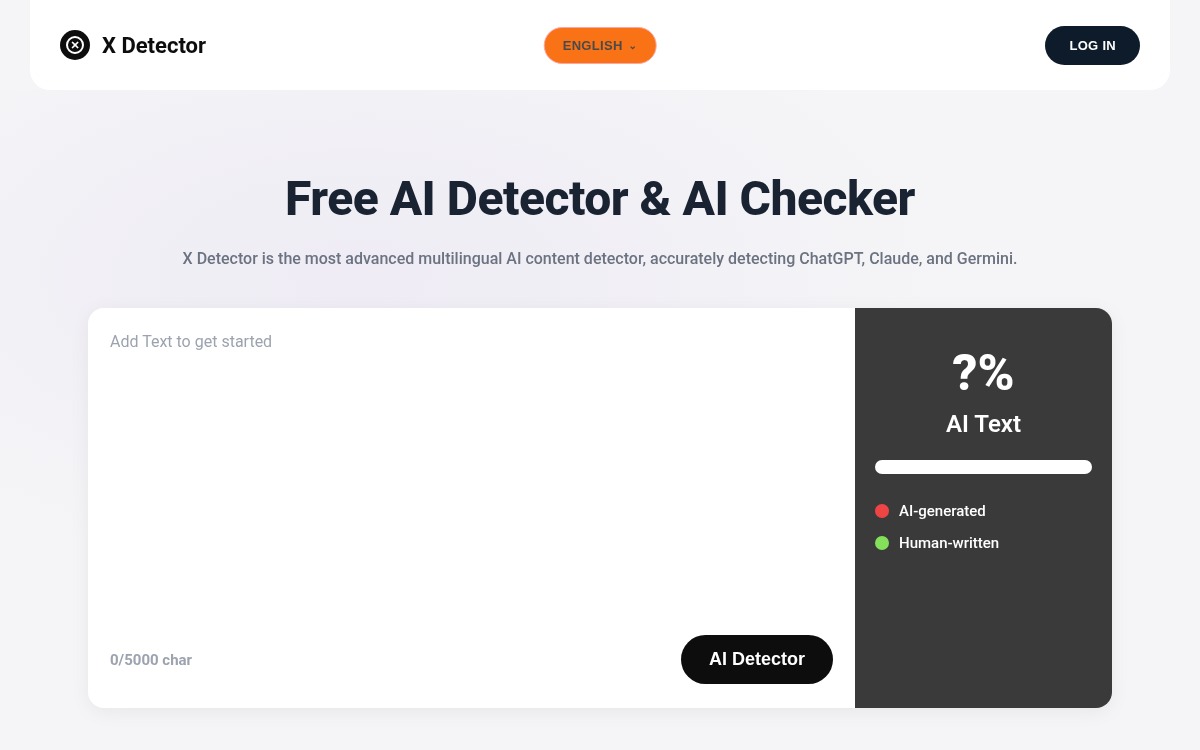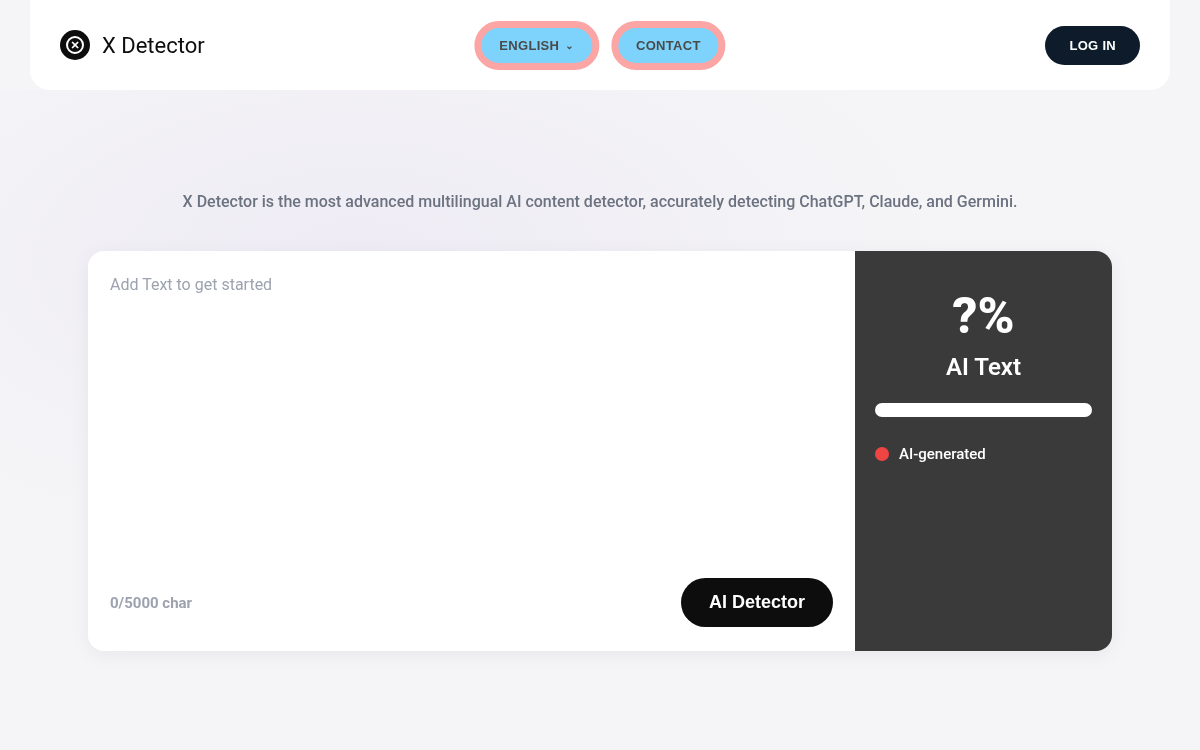--- a/index.html
+++ b/index.html
@@ -47,35 +47,35 @@
       display: flex;
       align-items: center;
       justify-content: center;
       color: white;
       font-size: 11px;
       font-weight: bold;
       line-height: 1;
     }
     .logo-text {
       font-size: 22px;
-      font-weight: 400;
+      font-weight: 700;
       color: #0d0d0d;
     }
     .nav-center {
       display: flex;
       gap: 12px;
       position: absolute;
       left: 50%;
       transform: translateX(-50%);
     }
     .nav-pill {
       padding: 10px 18px;
-      border: 7px solid #fca5a5;
+      border: 1px solid #fca5a5;
       border-radius: 25px;
-      background: #7dd3fc;
+      background: #f97316;
       font-size: 13px;
       font-weight: 700;
       color: #4a4a4a;
       display: flex;
       align-items: center;
       gap: 6px;
       cursor: pointer;
       letter-spacing: 0.3px;
     }
     .chevron {
@@ -215,43 +215,45 @@
     <div class="logo-icon">
       <div class="logo-icon-inner">✕</div>
     </div>
     <span class="logo-text">X Detector</span>
   </div>
   <div class="nav-center">
     <button class="nav-pill">
       <span>ENGLISH</span>
       <span class="chevron">⌄</span>
     </button>
-    <button class="nav-pill">
-      <span>CONTACT</span>
-    </button>
   </div>
   <button class="login-btn">LOG IN</button>
 </div>
 
 <div class="main">
+  <h1 class="hero-title">Free AI Detector &amp; AI Checker</h1>
   <p class="hero-subtitle">X Detector is the most advanced multilingual AI content detector, accurately detecting ChatGPT, Claude, and Germini.</p>
 
   <div class="detector-box">
     <div class="input-panel">
       <textarea class="textarea" placeholder="Add Text to get started" style=""></textarea>
       <div class="input-footer">
         <span class="char-count">0/5000 char</span>
         <button class="detect-btn">AI Detector</button>
       </div>
     </div>
     <div class="result-panel">
       <div class="percentage">?%</div>
       <div class="ai-text-label">AI Text</div>
       <div class="progress-bar"></div>
       <div class="legend">
         <div class="legend-item">
           <div class="legend-dot dot-red"></div>
           <span class="legend-text">AI-generated</span>
         </div>
+        <div class="legend-item">
+          <div class="legend-dot dot-green"></div>
+          <span class="legend-text">Human-written</span>
+        </div>
       </div>
     </div>
   </div>
 </div>
 
 </body></html>

